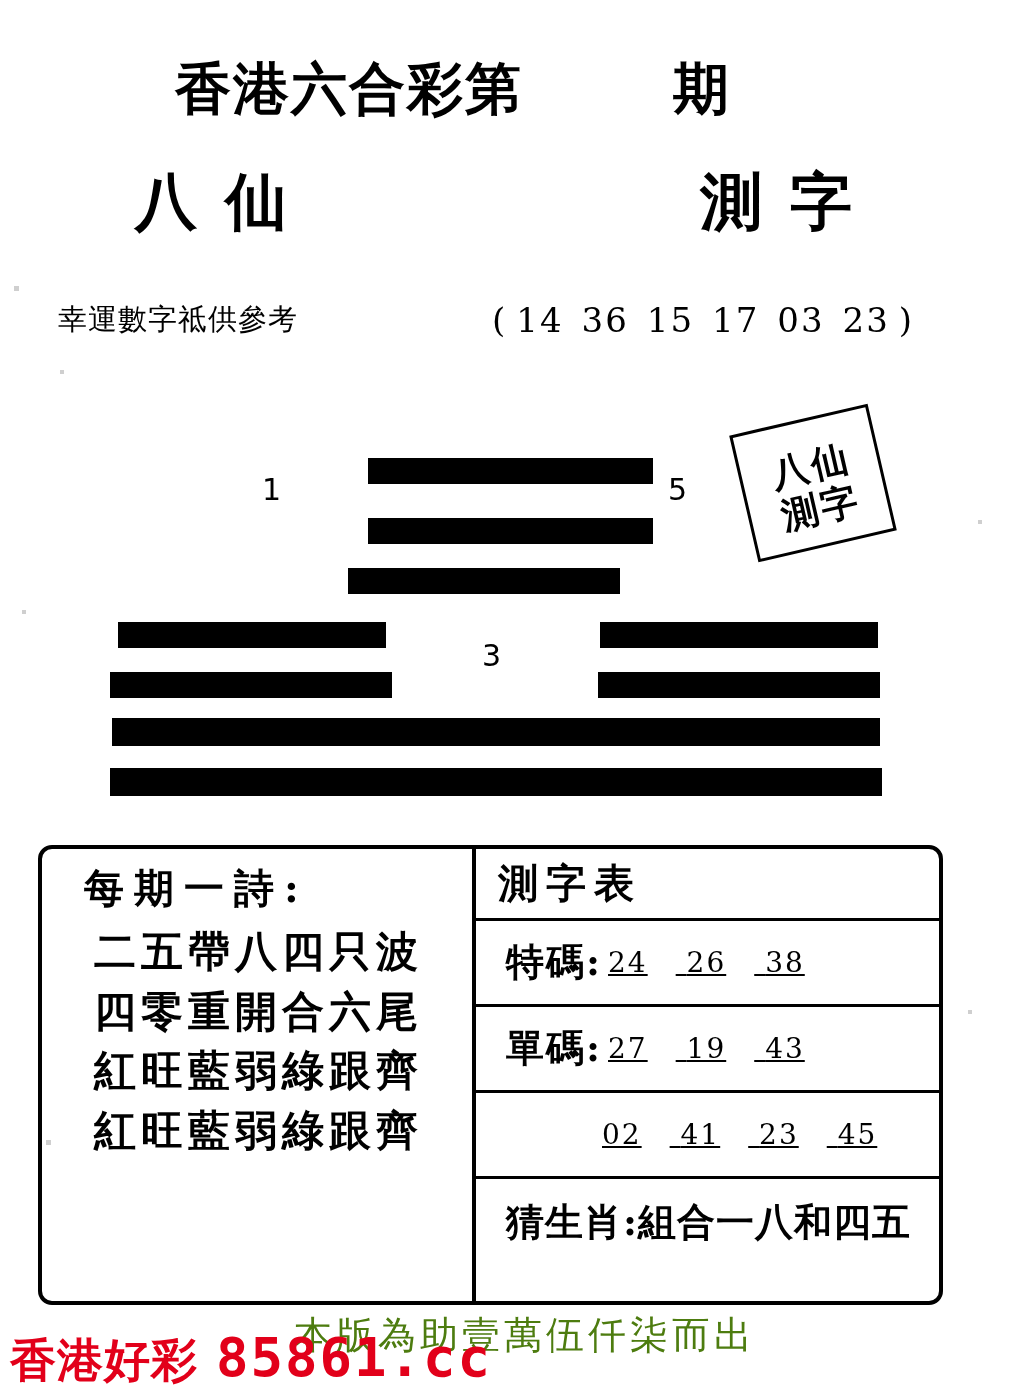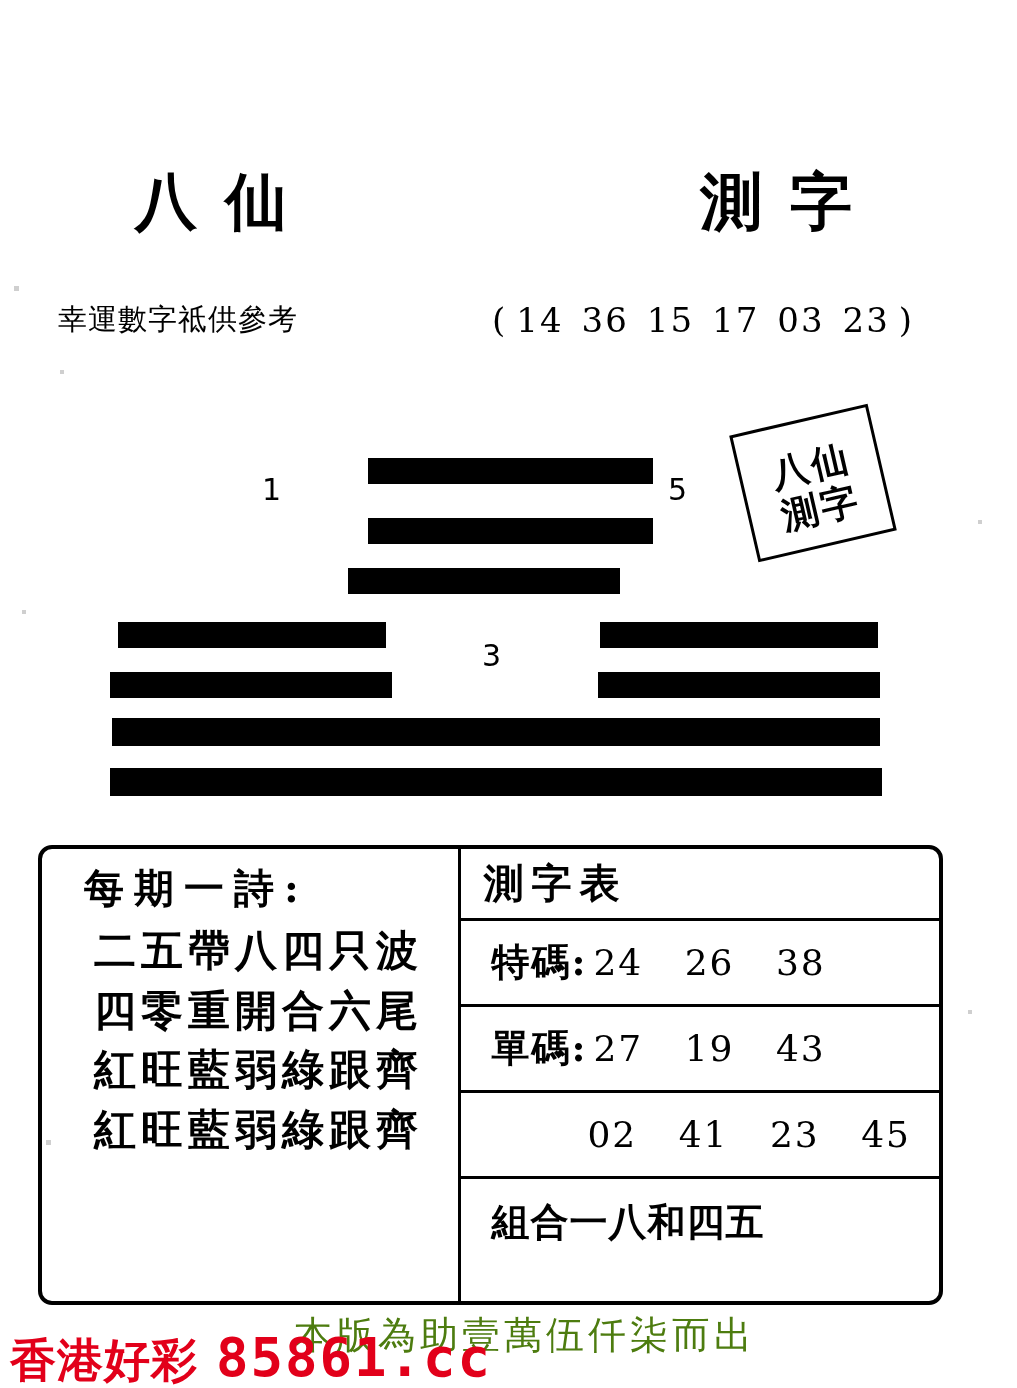--- a/index.html
+++ b/index.html
@@ -181,21 +181,21 @@
   }
 
   .poem-head {
     font-family: "DejaVu Serif", "Liberation Serif", serif;
     font-size: 40px;
     font-weight: bold;
     letter-spacing: 10px;
     margin-bottom: 6px;
   }
   .poem-line {
-    font-family: Liberation Serif, serif;
+    font-family: Liberation Sans, sans-serif;
     font-size: 42px;
     font-weight: bold;
     letter-spacing: 5px;
     line-height: 1.42;
     margin-left: 10px;
     white-space: nowrap;
   }
 
   .tbl-head {
     height: 72px;
@@ -219,24 +219,25 @@
     white-space: nowrap;
   }
   .tbl-row:last-child { border-bottom: none; }
   .row-label {
     font-size: 38px;
     font-weight: bold;
     letter-spacing: 2px;
     font-family: "DejaVu Serif", "Liberation Serif", serif;
   }
   .row-nums {
-    font-size: 36px;
+    font-size: 28px;
     font-family: "DejaVu Serif", "Liberation Serif", serif;
     letter-spacing: 2px;
     margin-left: 6px;
+    text-decoration: underline;
   }
   .row-nums span { margin-right: 28px; }
   .row-nums.indent { margin-left: 96px; }
   .row-zodiac {
     font-size: 38px;
     font-weight: bold;
     font-family: "DejaVu Serif", "Liberation Serif", serif;
     letter-spacing: 1px;
   }
 
@@ -279,20 +280,23 @@
   }
 
   
   .speck { position: absolute; background: #cfcfcf; }
 </style>
 </head>
 <body>
 
 <div class="page">
 
+  <div class="title-main">
+    <span>香港六合彩第</span><span class="issue-gap"></span><span>期</span>
+  </div>
 
   <div class="title-sub-left">八仙</div>
   <div class="title-sub-right">測字</div>
 
   <div class="lucky-label">幸運數字祗供參考</div>
   <div class="lucky-numbers">
     <span>(</span><span class="num">14</span><span class="num">36</span><span class="num">15</span><span class="num">17</span><span class="num">03</span><span class="num">23</span><span>)</span>
   </div>
 
   <div class="bars">
@@ -354,20 +358,21 @@
       <div class="tbl-row">
         <span class="row-nums indent">
           <span>02</span>
           <span>41</span>
           <span>23</span>
           <span>45</span>
         </span>
       </div>
 
       <div class="tbl-row">
+        <span class="row-zodiac">猜生肖:</span>
         <span class="row-zodiac">組合一八和四五</span>
       </div>
     </div>
   </div>
 
   <div class="footer-note">本版為助壹萬伍仟柒而出</div>
 
   <div class="watermark">
     <span class="wm-cn">香港好彩</span>
     <span class="wm-site">85861.cc</span>

